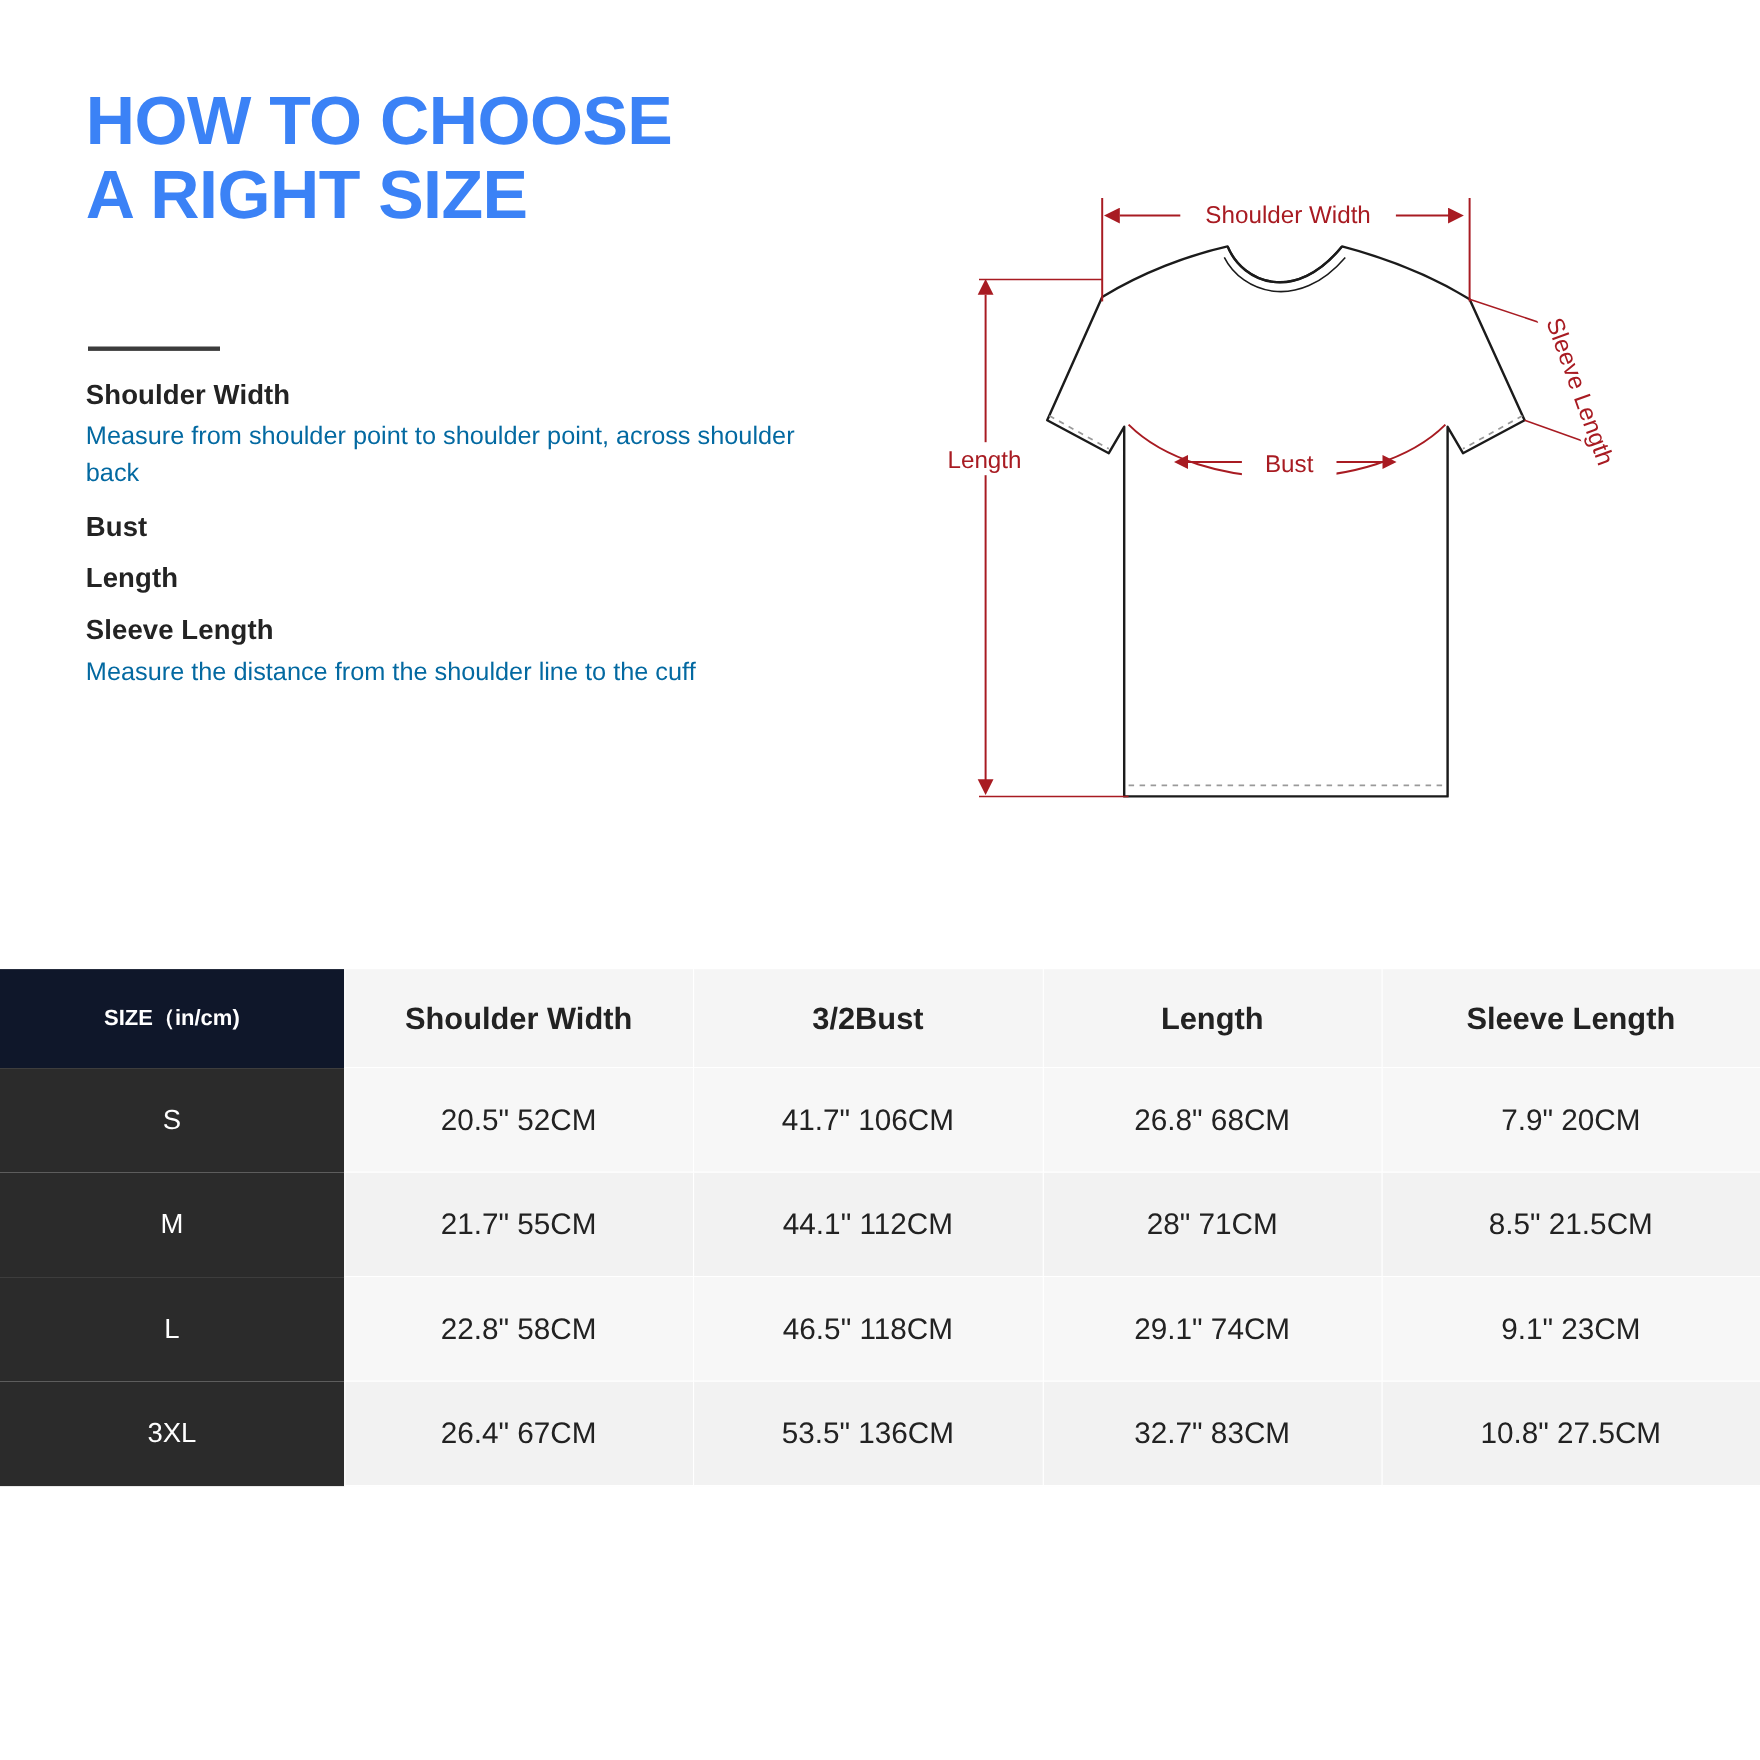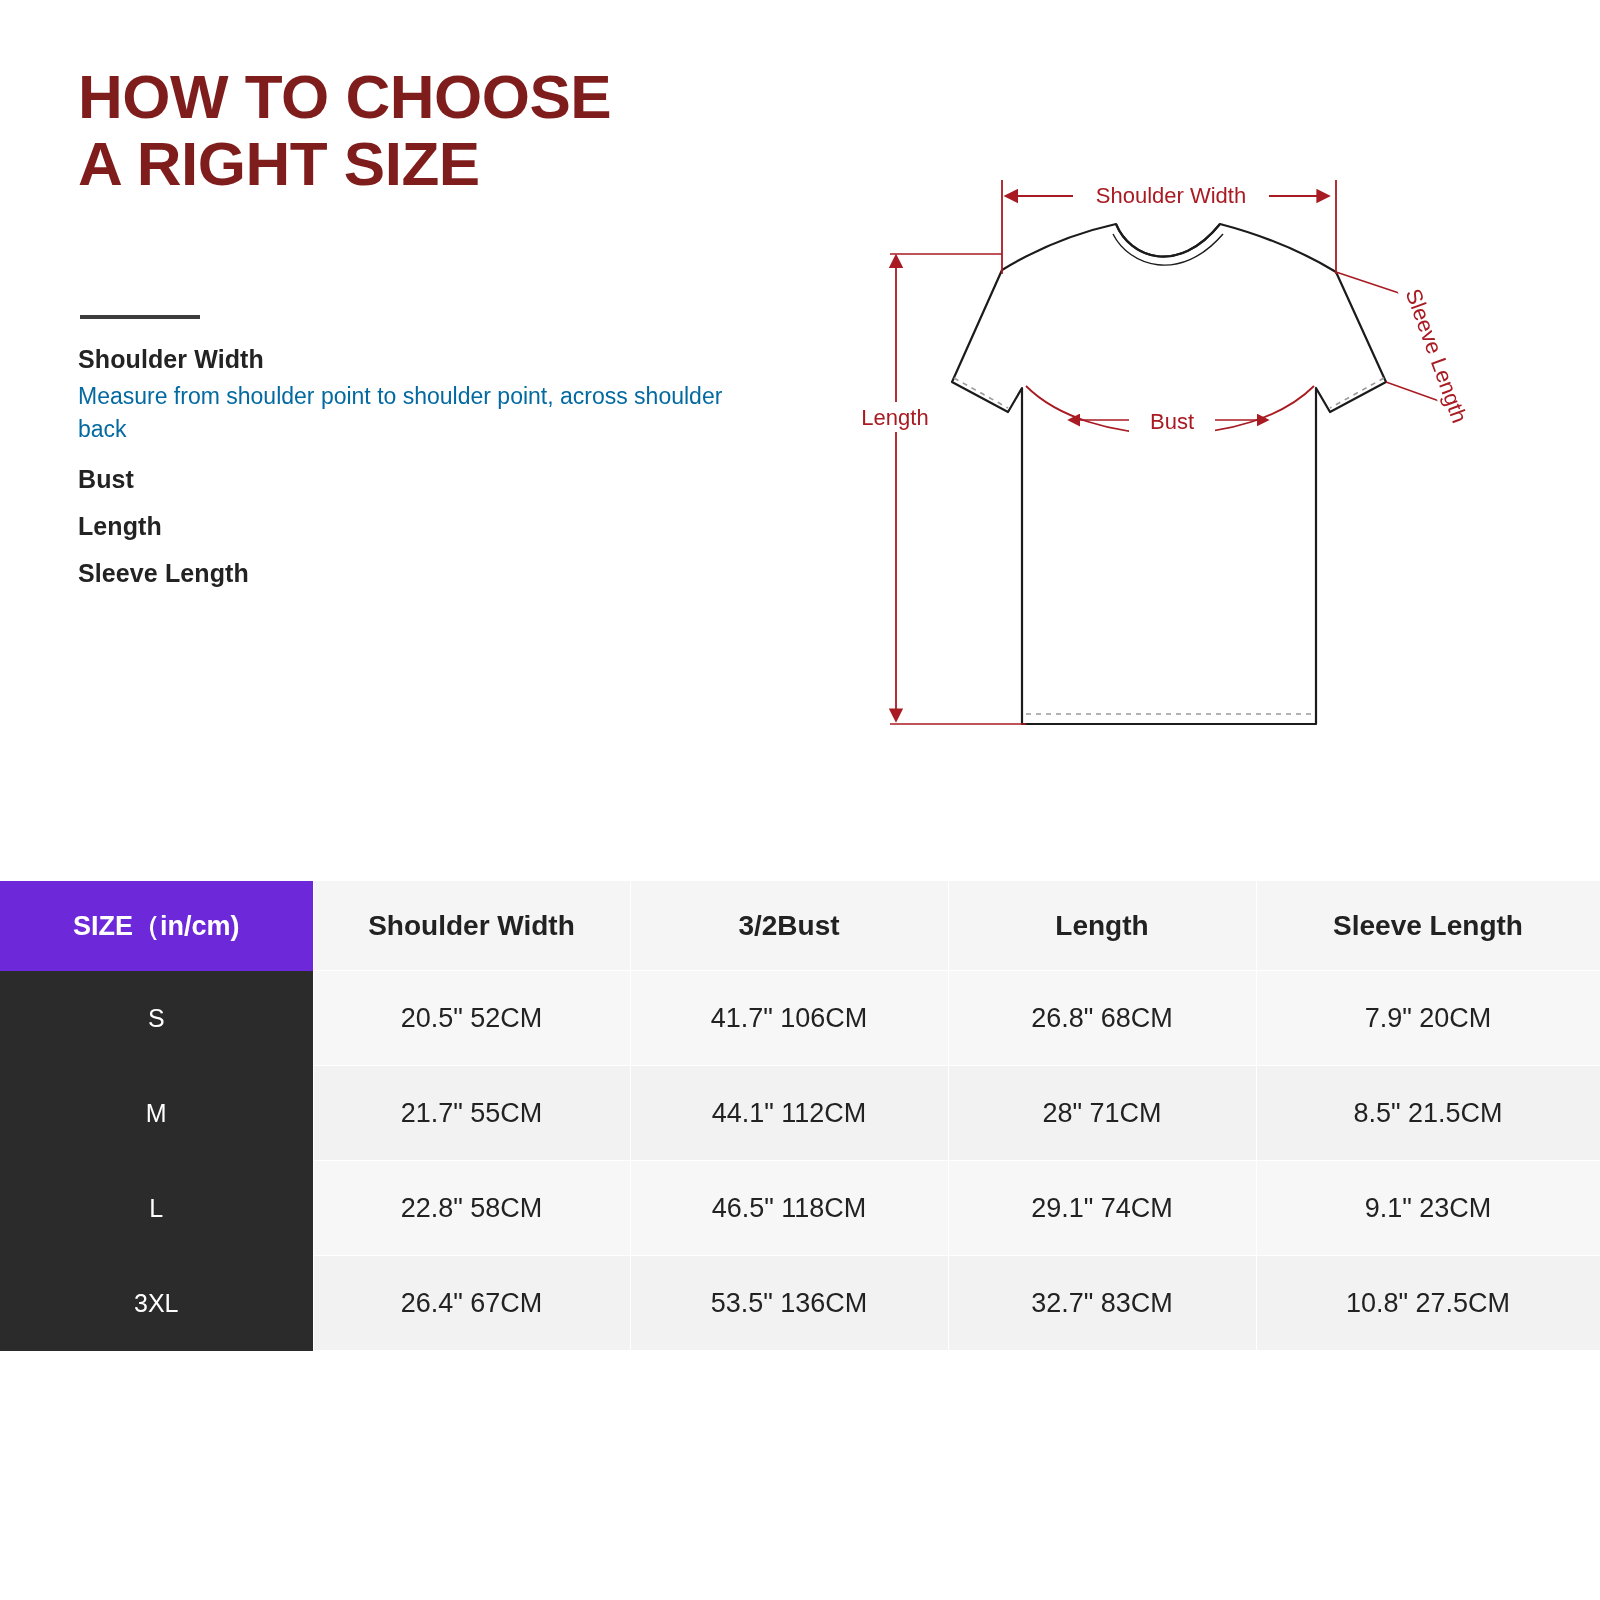--- a/index.html
+++ b/index.html
@@ -10,27 +10,27 @@
     color: #222222;
     overflow: hidden;
   }
   .page { position: relative; width: 1600px; height: 1600px; background: #fff; }
 
   
   .top { position: relative; height: 880px; }
 
   .headline {
     position: absolute;
-    left: 78px; top: 64px;
+    left: 78px; top: 78px;
     width: 700px;
     font-size: 62px;
     line-height: 1.08;
     font-weight: 800;
     letter-spacing: -0.5px;
-    color: #7f1d1d;
+    color: #3b82f6;
     text-transform: uppercase;
   }
   .rule {
     position: absolute;
     left: 80px; top: 315px;
     width: 120px; height: 4px;
     background: #3c3c3c;
   }
 
   .defs { position: absolute; left: 78px; top: 345px; width: 740px; }
@@ -78,23 +78,23 @@
     height: 90px;
     font-size: 28px;
     font-weight: 700;
     color: #222;
     background: #f5f5f5;
     text-align: center;
     vertical-align: middle;
     border: 1px solid #ffffff;
   }
   thead th.sizehead {
-    background: #6d28d9;
+    background: #0f172a;
     color: #ffffff;
-    font-size: 27px;
+    font-size: 20px;
     border: none;
   }
   tbody td {
     height: 95px;
     font-size: 27px;
     text-align: center;
     vertical-align: middle;
     color: #222;
     background: #f7f7f7;
     border: 1px solid #ffffff;
@@ -130,20 +130,21 @@
         <div class="def-desc">Measure from shoulder point to shoulder point, across shoulder back</div>
       </div>
       <div class="def">
         <div class="def-term">Bust</div>
       </div>
       <div class="def">
         <div class="def-term">Length</div>
       </div>
       <div class="def">
         <div class="def-term">Sleeve Length</div>
+        <div class="def-desc">Measure the distance from the shoulder line to the cuff</div>
       </div>
     </div>
 
     <div class="figure">
       <svg viewBox="0 0 700 700" xmlns="http://www.w3.org/2000/svg">
         <defs>
           <marker id="arrL" markerWidth="10" markerHeight="10" refX="8" refY="4" orient="auto">
             <path d="M8,0 L0,4 L8,8 z" fill="#a81b22"></path>
           </marker>
           <marker id="arrR" markerWidth="10" markerHeight="10" refX="2" refY="4" orient="auto">

